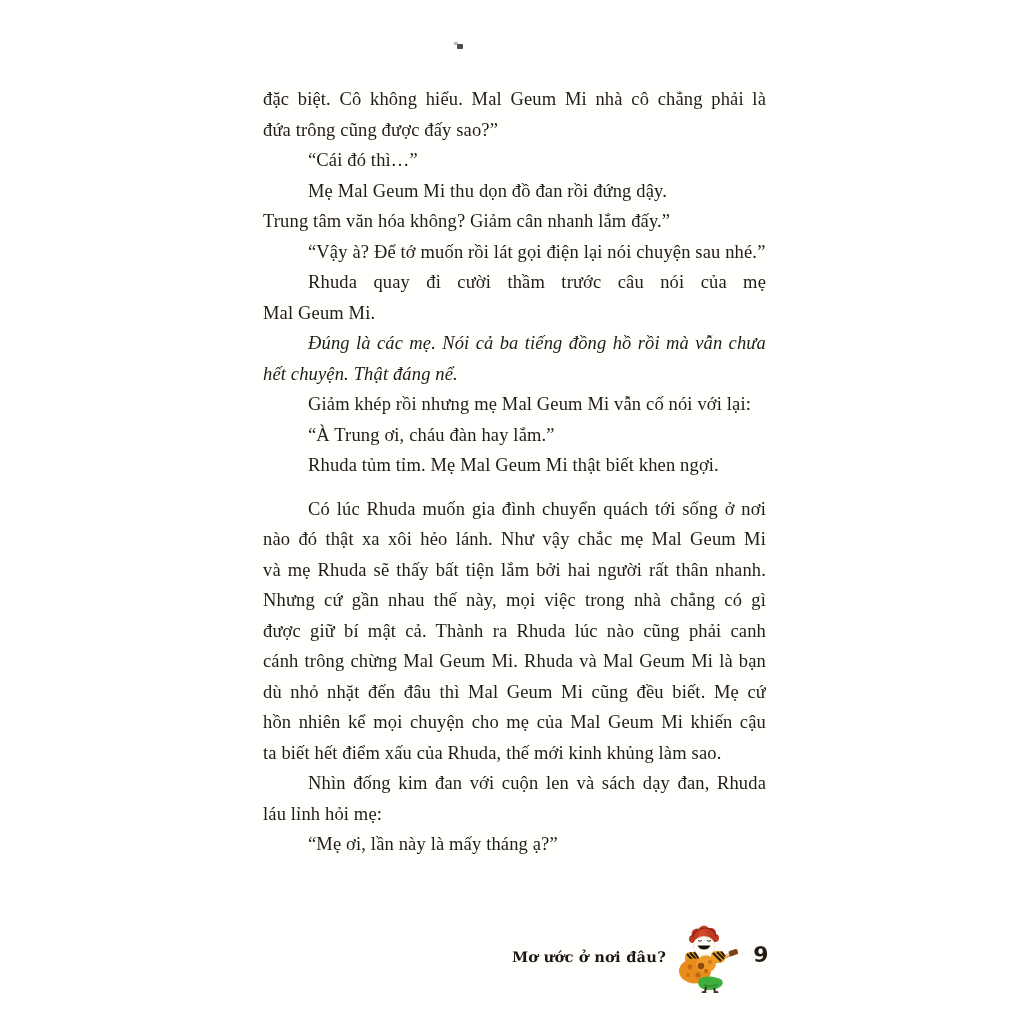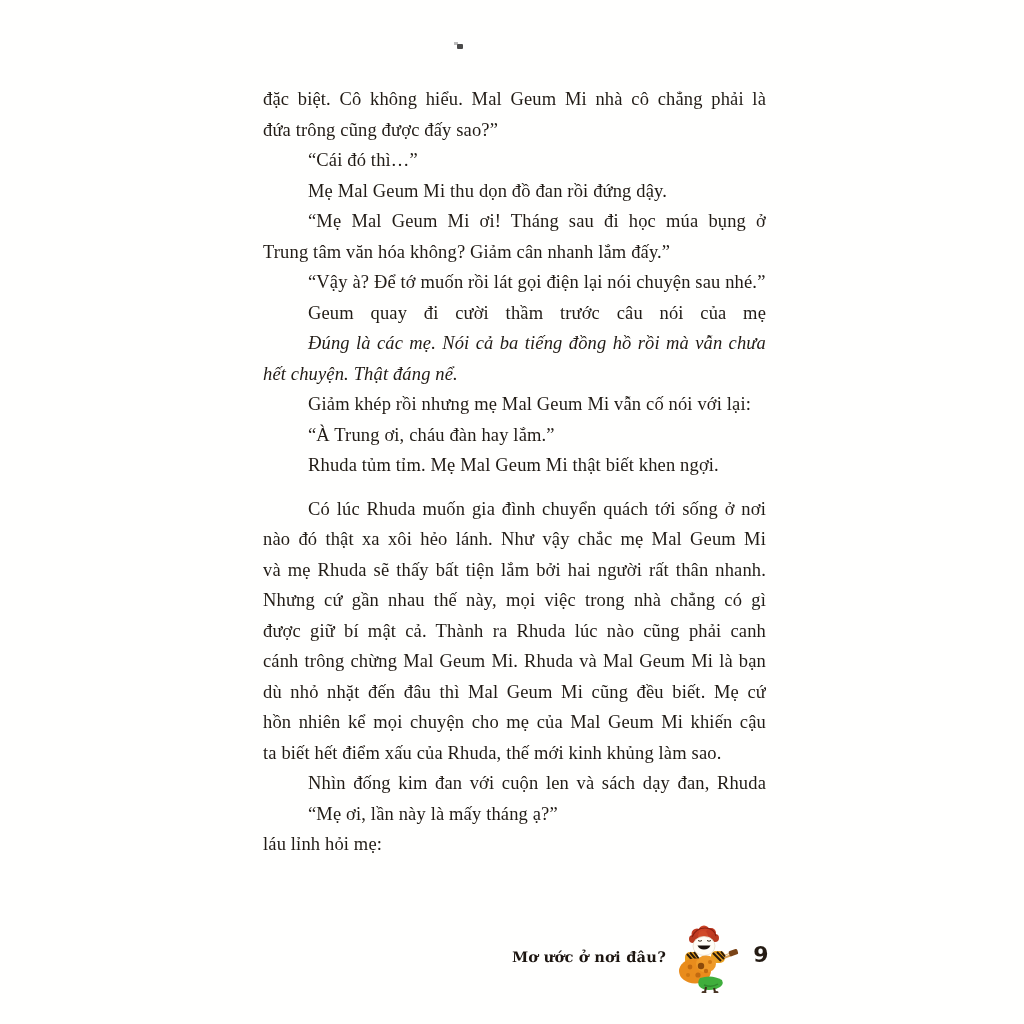--- a/index.html
+++ b/index.html
@@ -75,42 +75,42 @@
 
 <div class="page">
 
   <div class="speck"></div>
 
   <div class="text-block">
       <div class="line just">đặc biệt. Cô không hiểu. Mal Geum Mi nhà cô chẳng phải là</div>
       <div class="line">đứa trông cũng được đấy sao?”</div>
       <div class="line indent">“Cái đó thì…”</div>
       <div class="line indent">Mẹ Mal Geum Mi thu dọn đồ đan rồi đứng dậy.</div>
-      <div class="line indent just">“Mẹ Mal Geum Mi ơi! Tháng sau đi học múa bụng ở</div>
       <div class="line">Trung tâm văn hóa không? Giảm cân nhanh lắm đấy.”</div>
       <div class="line indent">“Vậy à? Để tớ muốn rồi lát gọi điện lại nói chuyện sau nhé.”</div>
-      <div class="line indent just">Geum quay đi cười thầm trước câu nói của mẹ</div>
+      <div class="line indent just">Rhuda quay đi cười thầm trước câu nói của mẹ</div>
+      <div class="line">Mal Geum Mi.</div>
       <div class="line indent italic just">Đúng là các mẹ. Nói cả ba tiếng đồng hồ rồi mà vẫn chưa</div>
       <div class="line italic">hết chuyện. Thật đáng nể.</div>
       <div class="line indent">Giảm khép rồi nhưng mẹ Mal Geum Mi vẫn cố nói với lại:</div>
       <div class="line indent">“À Trung ơi, cháu đàn hay lắm.”</div>
       <div class="line indent">Rhuda tủm tỉm. Mẹ Mal Geum Mi thật biết khen ngợi.</div>
       <div class="spacer"></div>
       <div class="line indent just">Có lúc Rhuda muốn gia đình chuyển quách tới sống ở nơi</div>
       <div class="line just">nào đó thật xa xôi hẻo lánh. Như vậy chắc mẹ Mal Geum Mi</div>
       <div class="line just">và mẹ Rhuda sẽ thấy bất tiện lắm bởi hai người rất thân nhanh.</div>
       <div class="line just">Nhưng cứ gần nhau thế này, mọi việc trong nhà chẳng có gì</div>
       <div class="line just">được giữ bí mật cả. Thành ra Rhuda lúc nào cũng phải canh</div>
       <div class="line just">cánh trông chừng Mal Geum Mi. Rhuda và Mal Geum Mi là bạn</div>
       <div class="line just">dù nhỏ nhặt đến đâu thì Mal Geum Mi cũng đều biết. Mẹ cứ</div>
       <div class="line just">hồn nhiên kể mọi chuyện cho mẹ của Mal Geum Mi khiến cậu</div>
       <div class="line">ta biết hết điểm xấu của Rhuda, thế mới kinh khủng làm sao.</div>
       <div class="line indent just">Nhìn đống kim đan với cuộn len và sách dạy đan, Rhuda</div>
+      <div class="line">láu lỉnh hỏi mẹ:</div>
       <div class="line indent">“Mẹ ơi, lần này là mấy tháng ạ?”</div>
-      <div class="line">láu lỉnh hỏi mẹ:</div>
     </div>
 
   <div class="footer-title">Mơ ước ở nơi đâu?</div>
 
   <svg class="illustration" viewBox="0 0 72 68">
 
     <g>
       <line x1="38" y1="38" x2="62" y2="29" stroke="#d9a055" stroke-width="4"></line>
       <line x1="38" y1="37" x2="62" y2="28.4" stroke="#fff3dd" stroke-width="1"></line>
       <rect x="59" y="25" width="9" height="5.5" rx="1.5" fill="#7a4418" transform="rotate(-18 63 28)"></rect>

